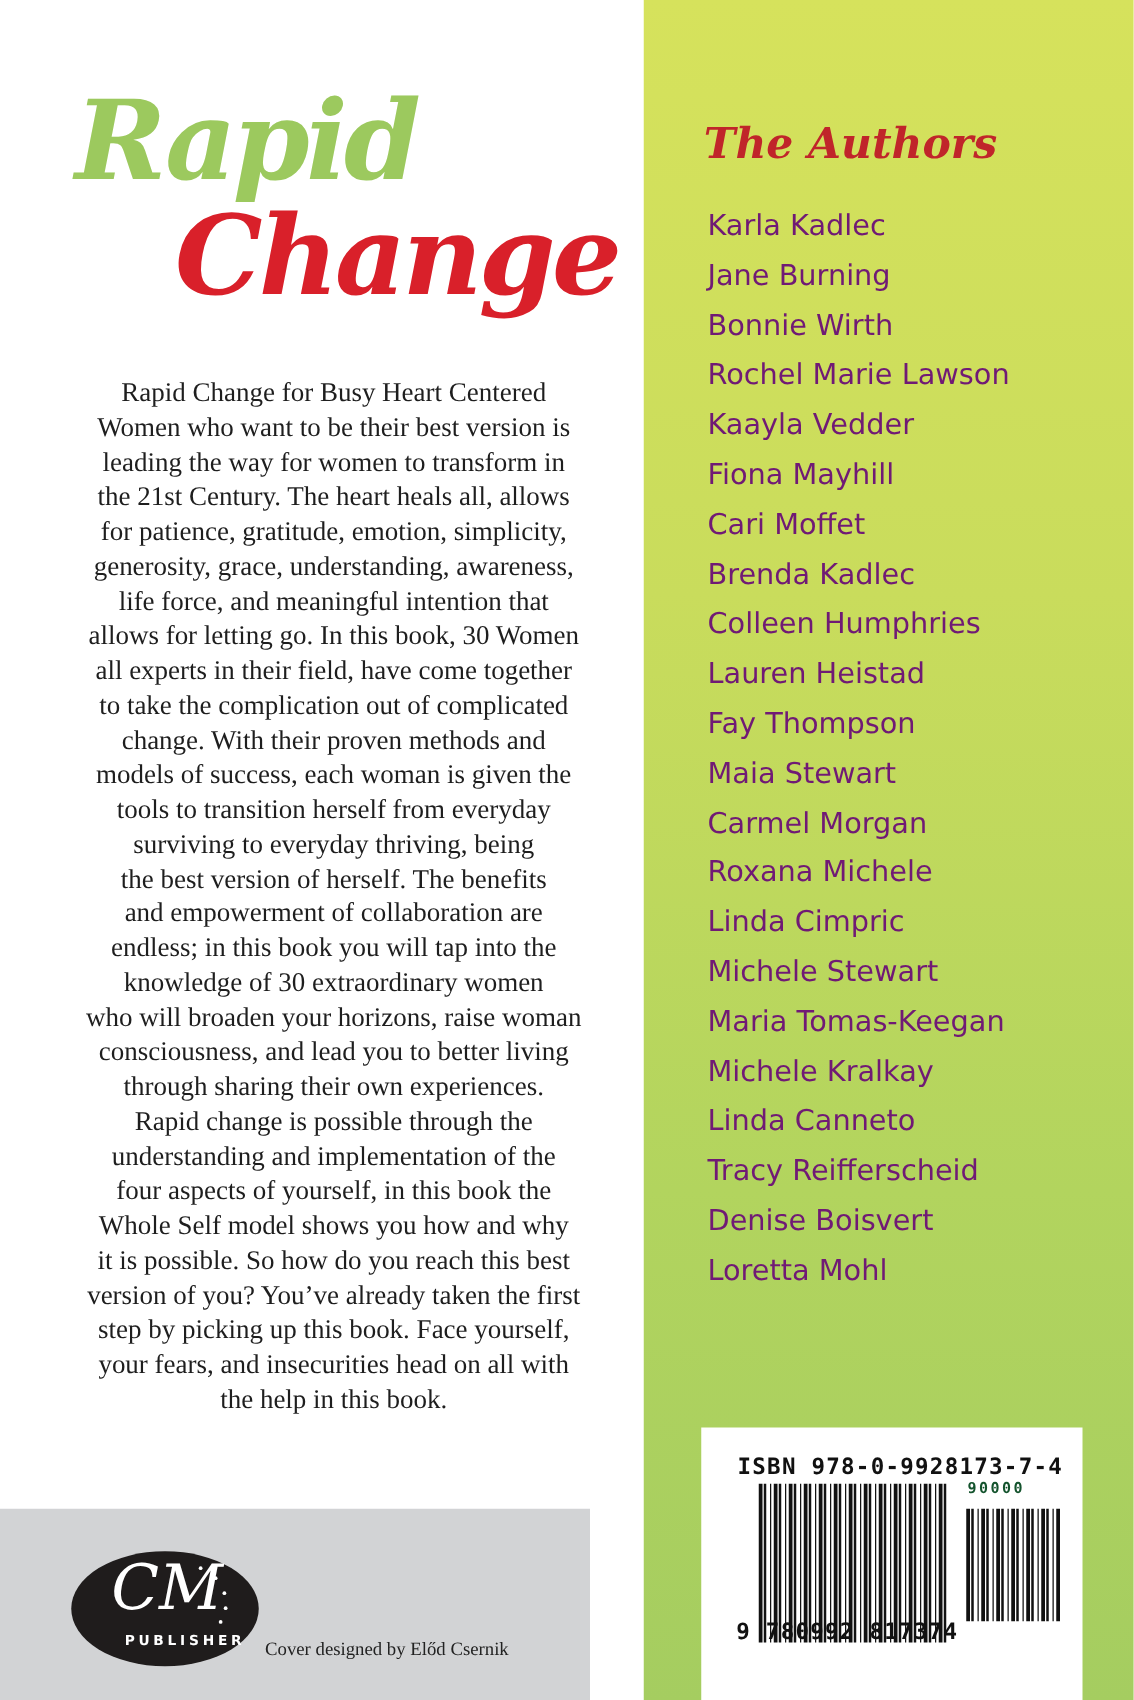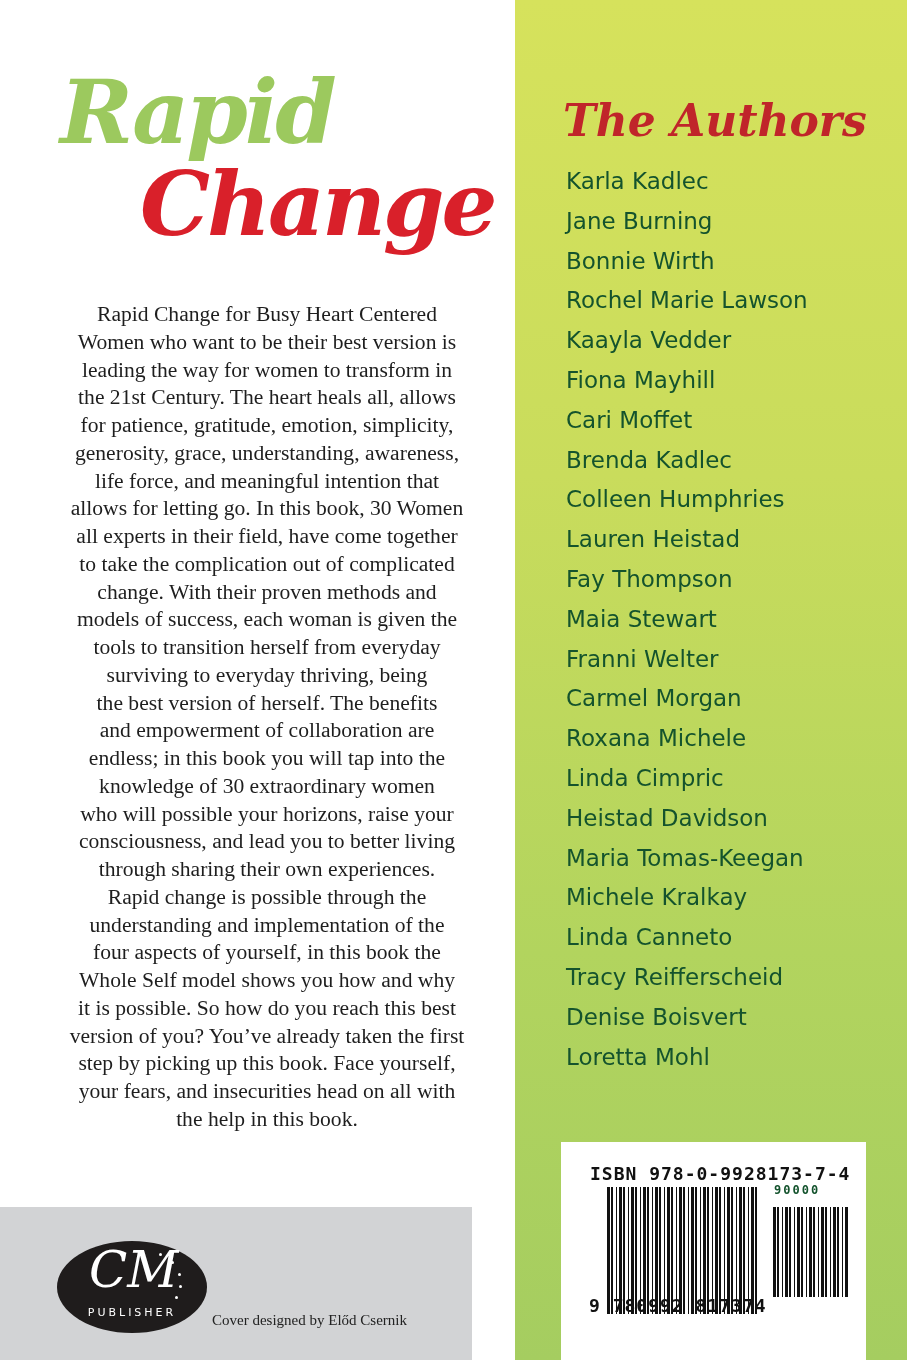--- a/index.html
+++ b/index.html
@@ -6,25 +6,25 @@
   body { width: 907px; height: 1360px; position: relative; overflow: hidden; background: #ffffff; }
   .left { position: absolute; left: 0; top: 0; width: 513px; height: 1360px; background: #ffffff; }
   .title-rapid { position: absolute; left: 60px; top: 68px; font-family: "DejaVu Serif", serif; font-style: italic; font-weight: bold; font-size: 88px; line-height: 1; color: #9cc95e; letter-spacing: -3px; }
   .title-change { position: absolute; left: 140px; top: 160px; font-family: "DejaVu Serif", serif; font-style: italic; font-weight: bold; font-size: 88px; line-height: 1; color: #d9202a; letter-spacing: -3px; }
   .blurb { position: absolute; left: 57px; top: 301px; width: 420px; font-family: "Liberation Serif", serif; font-size: 21.6px; line-height: 27.75px; color: #1e1e1e; }
   .blurb span { display: block; white-space: nowrap; text-align: center; }
   .footer { position: absolute; left: 0; top: 1207px; width: 472px; height: 153px; background: #d2d3d5; }
   .logo { position: absolute; left: 57px; top: 1241px; width: 150px; height: 92px; border-radius: 50%; background: #1f1c1c; }
   .logo-cm { position: absolute; left: 32px; top: 4px; font-family: "DejaVu Serif", serif; font-style: italic; font-size: 50px; color: #ffffff; line-height: 1; }
   .logo-dot { position: absolute; width: 3px; height: 3px; background: #fff; border-radius: 50%; }
-  .logo-pub { position: absolute; left: 0; width: 150px; top: 65px; text-align: center; font-family: "DejaVu Sans", sans-serif; font-weight: normal; font-size: 11px; letter-spacing: 3px; color: #ffffff; }
+  .logo-pub { position: absolute; left: 16px; width: 150px; top: 65px; text-align: center; font-family: "DejaVu Sans", sans-serif; font-weight: bold; font-size: 11px; letter-spacing: 3px; color: #ffffff; }
   .credit { position: absolute; left: 212px; top: 1312px; font-family: "Liberation Serif", serif; font-size: 15px; color: #222; }
   .right { position: absolute; left: 515px; top: 0; width: 392px; height: 1360px; background: linear-gradient(to bottom, #d6e25c 0%, #c9dc5c 35%, #b2d45e 70%, #a5cd60 100%); }
-  .authors-title { position: absolute; left: 563px; top: 95px; font-family: "DejaVu Serif", serif; font-style: italic; font-weight: bold; font-size: 44px; color: #c0252a; }
-  .author-list { position: absolute; left: 566px; top: 164px; margin: 0; padding: 0; list-style: none; font-family: "DejaVu Sans", sans-serif; font-size: 23px; color: #14532d; }
+  .authors-title { position: absolute; left: 563px; top: 95px; font-family: "DejaVu Serif", serif; font-style: italic; font-weight: bold; font-size: 34px; color: #c0252a; }
+  .author-list { position: absolute; left: 566px; top: 164px; margin: 0; padding: 0; list-style: none; font-family: "DejaVu Sans", sans-serif; font-size: 23px; color: #701a75; }
   .author-list li { height: 39.8px; line-height: 34px; white-space: nowrap; }
   .barcode-box { position: absolute; left: 561px; top: 1142px; width: 305px; height: 234px; background: #ffffff; }
   .isbn { position: absolute; left: 29px; top: 21px; font-family: "DejaVu Sans Mono", monospace; font-weight: bold; font-size: 18px; letter-spacing: 1px; color: #111; }
   .addon { position: absolute; left: 213px; top: 41px; font-family: "DejaVu Sans Mono", monospace; font-weight: bold; font-size: 12px; letter-spacing: 2px; color: #14532d; }
   .ean { position: absolute; left: 28px; top: 153px; font-family: "DejaVu Sans Mono", monospace; font-weight: bold; font-size: 18px; letter-spacing: 1px; color: #111; }
   svg.bars { position: absolute; left: 0; top: 0; }
 </style>
 </head>
 <body>
 
@@ -44,21 +44,21 @@
     <span>all experts in their field, have come together</span>
     <span>to take the complication out of complicated</span>
     <span>change. With their proven methods and</span>
     <span>models of success, each woman is given the</span>
     <span>tools to transition herself from everyday</span>
     <span>surviving to everyday thriving, being</span>
     <span>the best version of herself. The benefits</span>
     <span>and empowerment of collaboration are</span>
     <span>endless; in this book you will tap into the</span>
     <span>knowledge of 30 extraordinary women</span>
-    <span>who will possible your horizons, raise your</span>
+    <span>who will broaden your horizons, raise woman</span>
     <span>consciousness, and lead you to better living</span>
     <span>through sharing their own experiences.</span>
     <span>Rapid change is possible through the</span>
     <span>understanding and implementation of the</span>
     <span>four aspects of yourself, in this book the</span>
     <span>Whole Self model shows you how and why</span>
     <span>it is possible. So how do you reach this best</span>
     <span>version of you? You’ve already taken the first</span>
     <span>step by picking up this book. Face yourself,</span>
     <span>your fears, and insecurities head on all with</span>
@@ -86,25 +86,24 @@
   <li>Bonnie Wirth</li>
   <li>Rochel Marie Lawson</li>
   <li>Kaayla Vedder</li>
   <li>Fiona Mayhill</li>
   <li>Cari Moffet</li>
   <li>Brenda Kadlec</li>
   <li>Colleen Humphries</li>
   <li>Lauren Heistad</li>
   <li>Fay Thompson</li>
   <li>Maia Stewart</li>
-  <li>Franni Welter</li>
   <li>Carmel Morgan</li>
   <li>Roxana Michele</li>
   <li>Linda Cimpric</li>
-  <li>Heistad Davidson</li>
+  <li>Michele Stewart</li>
   <li>Maria Tomas-Keegan</li>
   <li>Michele Kralkay</li>
   <li>Linda Canneto</li>
   <li>Tracy Reifferscheid</li>
   <li>Denise Boisvert</li>
   <li>Loretta Mohl</li>
 </ul>
 
 <div class="barcode-box">
   <div class="isbn">ISBN 978-0-9928173-7-4</div>

